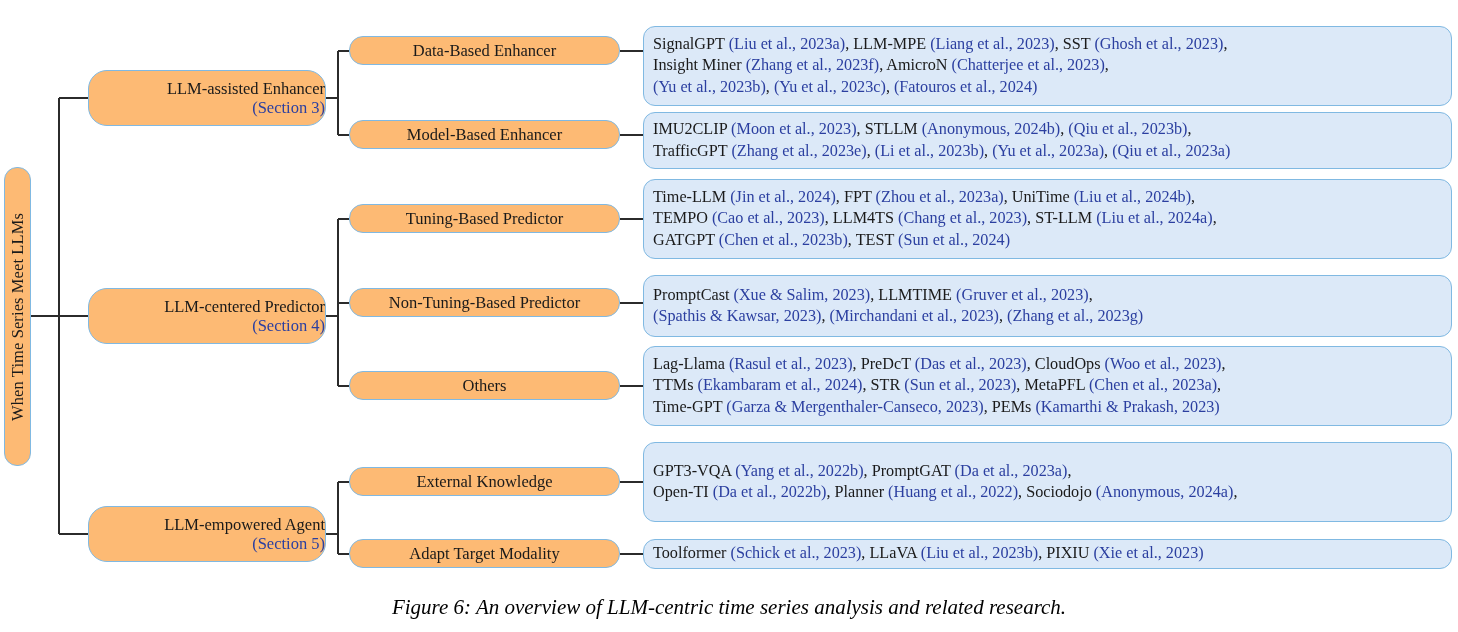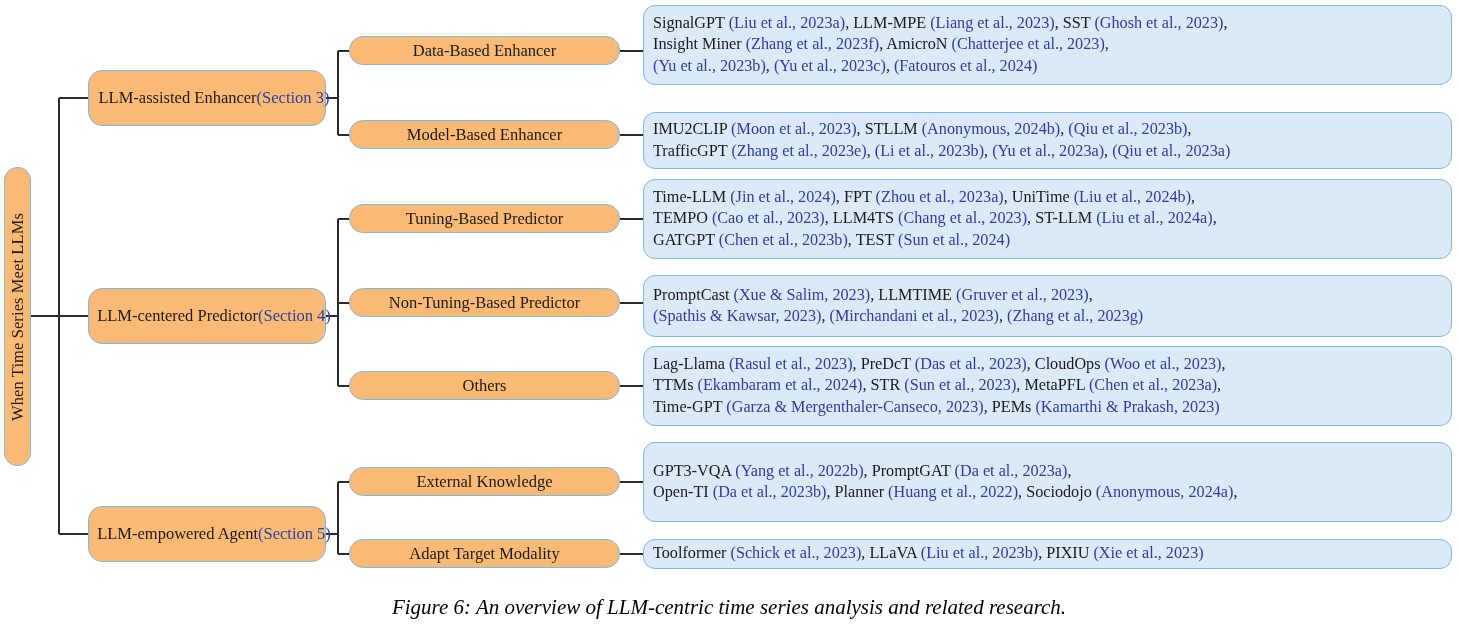--- a/index.html
+++ b/index.html
@@ -38,24 +38,25 @@
     transform:rotate(180deg);
     font-size:16.5px;
     letter-spacing:.1px;
     white-space:nowrap;
   }
 
   
   .cat{
     left:88px;width:238px;height:56px;
     padding:5px 0 5px 14px;
-    flex-direction:row;
-    align-items:center;
+    flex-direction:column;
+    align-items:flex-end;
     justify-content:center;
     font-size:16.5px;
+    border-radius:19px;
   }
   .cat .l1{white-space:nowrap;}
   .cat .l2{white-space:nowrap;}
   .sec{color:#2b3fa0;}
 
   
   .sub{
     left:349px;width:271px;height:29px;
     justify-content:center;
     font-size:16.5px;
@@ -155,21 +156,21 @@
   <div class="node sub" style="top:371px">
     <span>Others</span>
   </div>
   <div class="node sub" style="top:467px">
     <span>External Knowledge</span>
   </div>
   <div class="node sub" style="top:539px">
     <span>Adapt Target Modality</span>
   </div>
 
-  <div class="node filled refs" style="top:5px;height:80px">
+  <div class="node filled refs" style="top:26px;height:80px">
       <div class="rl"><span>SignalGPT </span><span class="cite">(Liu et al., 2023a)</span><span>, LLM-MPE </span><span class="cite">(Liang et al., 2023)</span><span>, SST </span><span class="cite">(Ghosh et al., 2023)</span><span>,</span></div>
       <div class="rl"><span>Insight Miner </span><span class="cite">(Zhang et al., 2023f)</span><span>, AmicroN </span><span class="cite">(Chatterjee et al., 2023)</span><span>,</span></div>
       <div class="rl"><span></span><span class="cite">(Yu et al., 2023b)</span><span>, </span><span class="cite">(Yu et al., 2023c)</span><span>, </span><span class="cite">(Fatouros et al., 2024)</span></div>
     </div>
   <div class="node filled refs" style="top:112px;height:57px">
       <div class="rl"><span>IMU2CLIP </span><span class="cite">(Moon et al., 2023)</span><span>, STLLM </span><span class="cite">(Anonymous, 2024b)</span><span>, </span><span class="cite">(Qiu et al., 2023b)</span><span>,</span></div>
       <div class="rl"><span>TrafficGPT </span><span class="cite">(Zhang et al., 2023e)</span><span>, </span><span class="cite">(Li et al., 2023b)</span><span>, </span><span class="cite">(Yu et al., 2023a)</span><span>, </span><span class="cite">(Qiu et al., 2023a)</span></div>
     </div>
   <div class="node filled refs" style="top:179px;height:80px">
       <div class="rl"><span>Time-LLM </span><span class="cite">(Jin et al., 2024)</span><span>, FPT </span><span class="cite">(Zhou et al., 2023a)</span><span>, UniTime </span><span class="cite">(Liu et al., 2024b)</span><span>,</span></div>
@@ -180,20 +181,20 @@
       <div class="rl"><span>PromptCast </span><span class="cite">(Xue &amp; Salim, 2023)</span><span>, LLMTIME </span><span class="cite">(Gruver et al., 2023)</span><span>,</span></div>
       <div class="rl"><span> </span><span class="cite">(Spathis &amp; Kawsar, 2023)</span><span>,  </span><span class="cite">(Mirchandani et al., 2023)</span><span>,  </span><span class="cite">(Zhang et al., 2023g)</span></div>
     </div>
   <div class="node filled refs" style="top:346px;height:80px">
       <div class="rl"><span>Lag-Llama </span><span class="cite">(Rasul et al., 2023)</span><span>, PreDcT </span><span class="cite">(Das et al., 2023)</span><span>, CloudOps </span><span class="cite">(Woo et al., 2023)</span><span>,</span></div>
       <div class="rl"><span>TTMs </span><span class="cite">(Ekambaram et al., 2024)</span><span>, STR </span><span class="cite">(Sun et al., 2023)</span><span>, MetaPFL </span><span class="cite">(Chen et al., 2023a)</span><span>,</span></div>
       <div class="rl"><span>Time-GPT </span><span class="cite">(Garza &amp; Mergenthaler-Canseco, 2023)</span><span>, PEMs </span><span class="cite">(Kamarthi &amp; Prakash, 2023)</span></div>
     </div>
   <div class="node filled refs" style="top:442px;height:80px">
       <div class="rl"><span>GPT3-VQA </span><span class="cite">(Yang et al., 2022b)</span><span>, PromptGAT </span><span class="cite">(Da et al., 2023a)</span><span>,</span></div>
-      <div class="rl"><span>Open-TI </span><span class="cite">(Da et al., 2023b)</span><span>, Planner </span><span class="cite">(Huang et al., 2022)</span><span>, Sociodojo </span><span class="cite">(Anonymous, 2024a)</span><span>,</span></div>
+      <div class="rl"><span>Open-TI </span><span class="cite">(Da et al., 2022b)</span><span>, Planner </span><span class="cite">(Huang et al., 2022)</span><span>, Sociodojo </span><span class="cite">(Anonymous, 2024a)</span><span>,</span></div>
     </div>
   <div class="node filled refs" style="top:539px;height:30px">
       <div class="rl"><span>Toolformer </span><span class="cite">(Schick et al., 2023)</span><span>, LLaVA </span><span class="cite">(Liu et al., 2023b)</span><span>, PIXIU </span><span class="cite">(Xie et al., 2023)</span></div>
     </div>
 
   <div id="caption">Figure 6: An overview of LLM-centric time series analysis and related research.</div>
 </div>
 
 </body></html>

